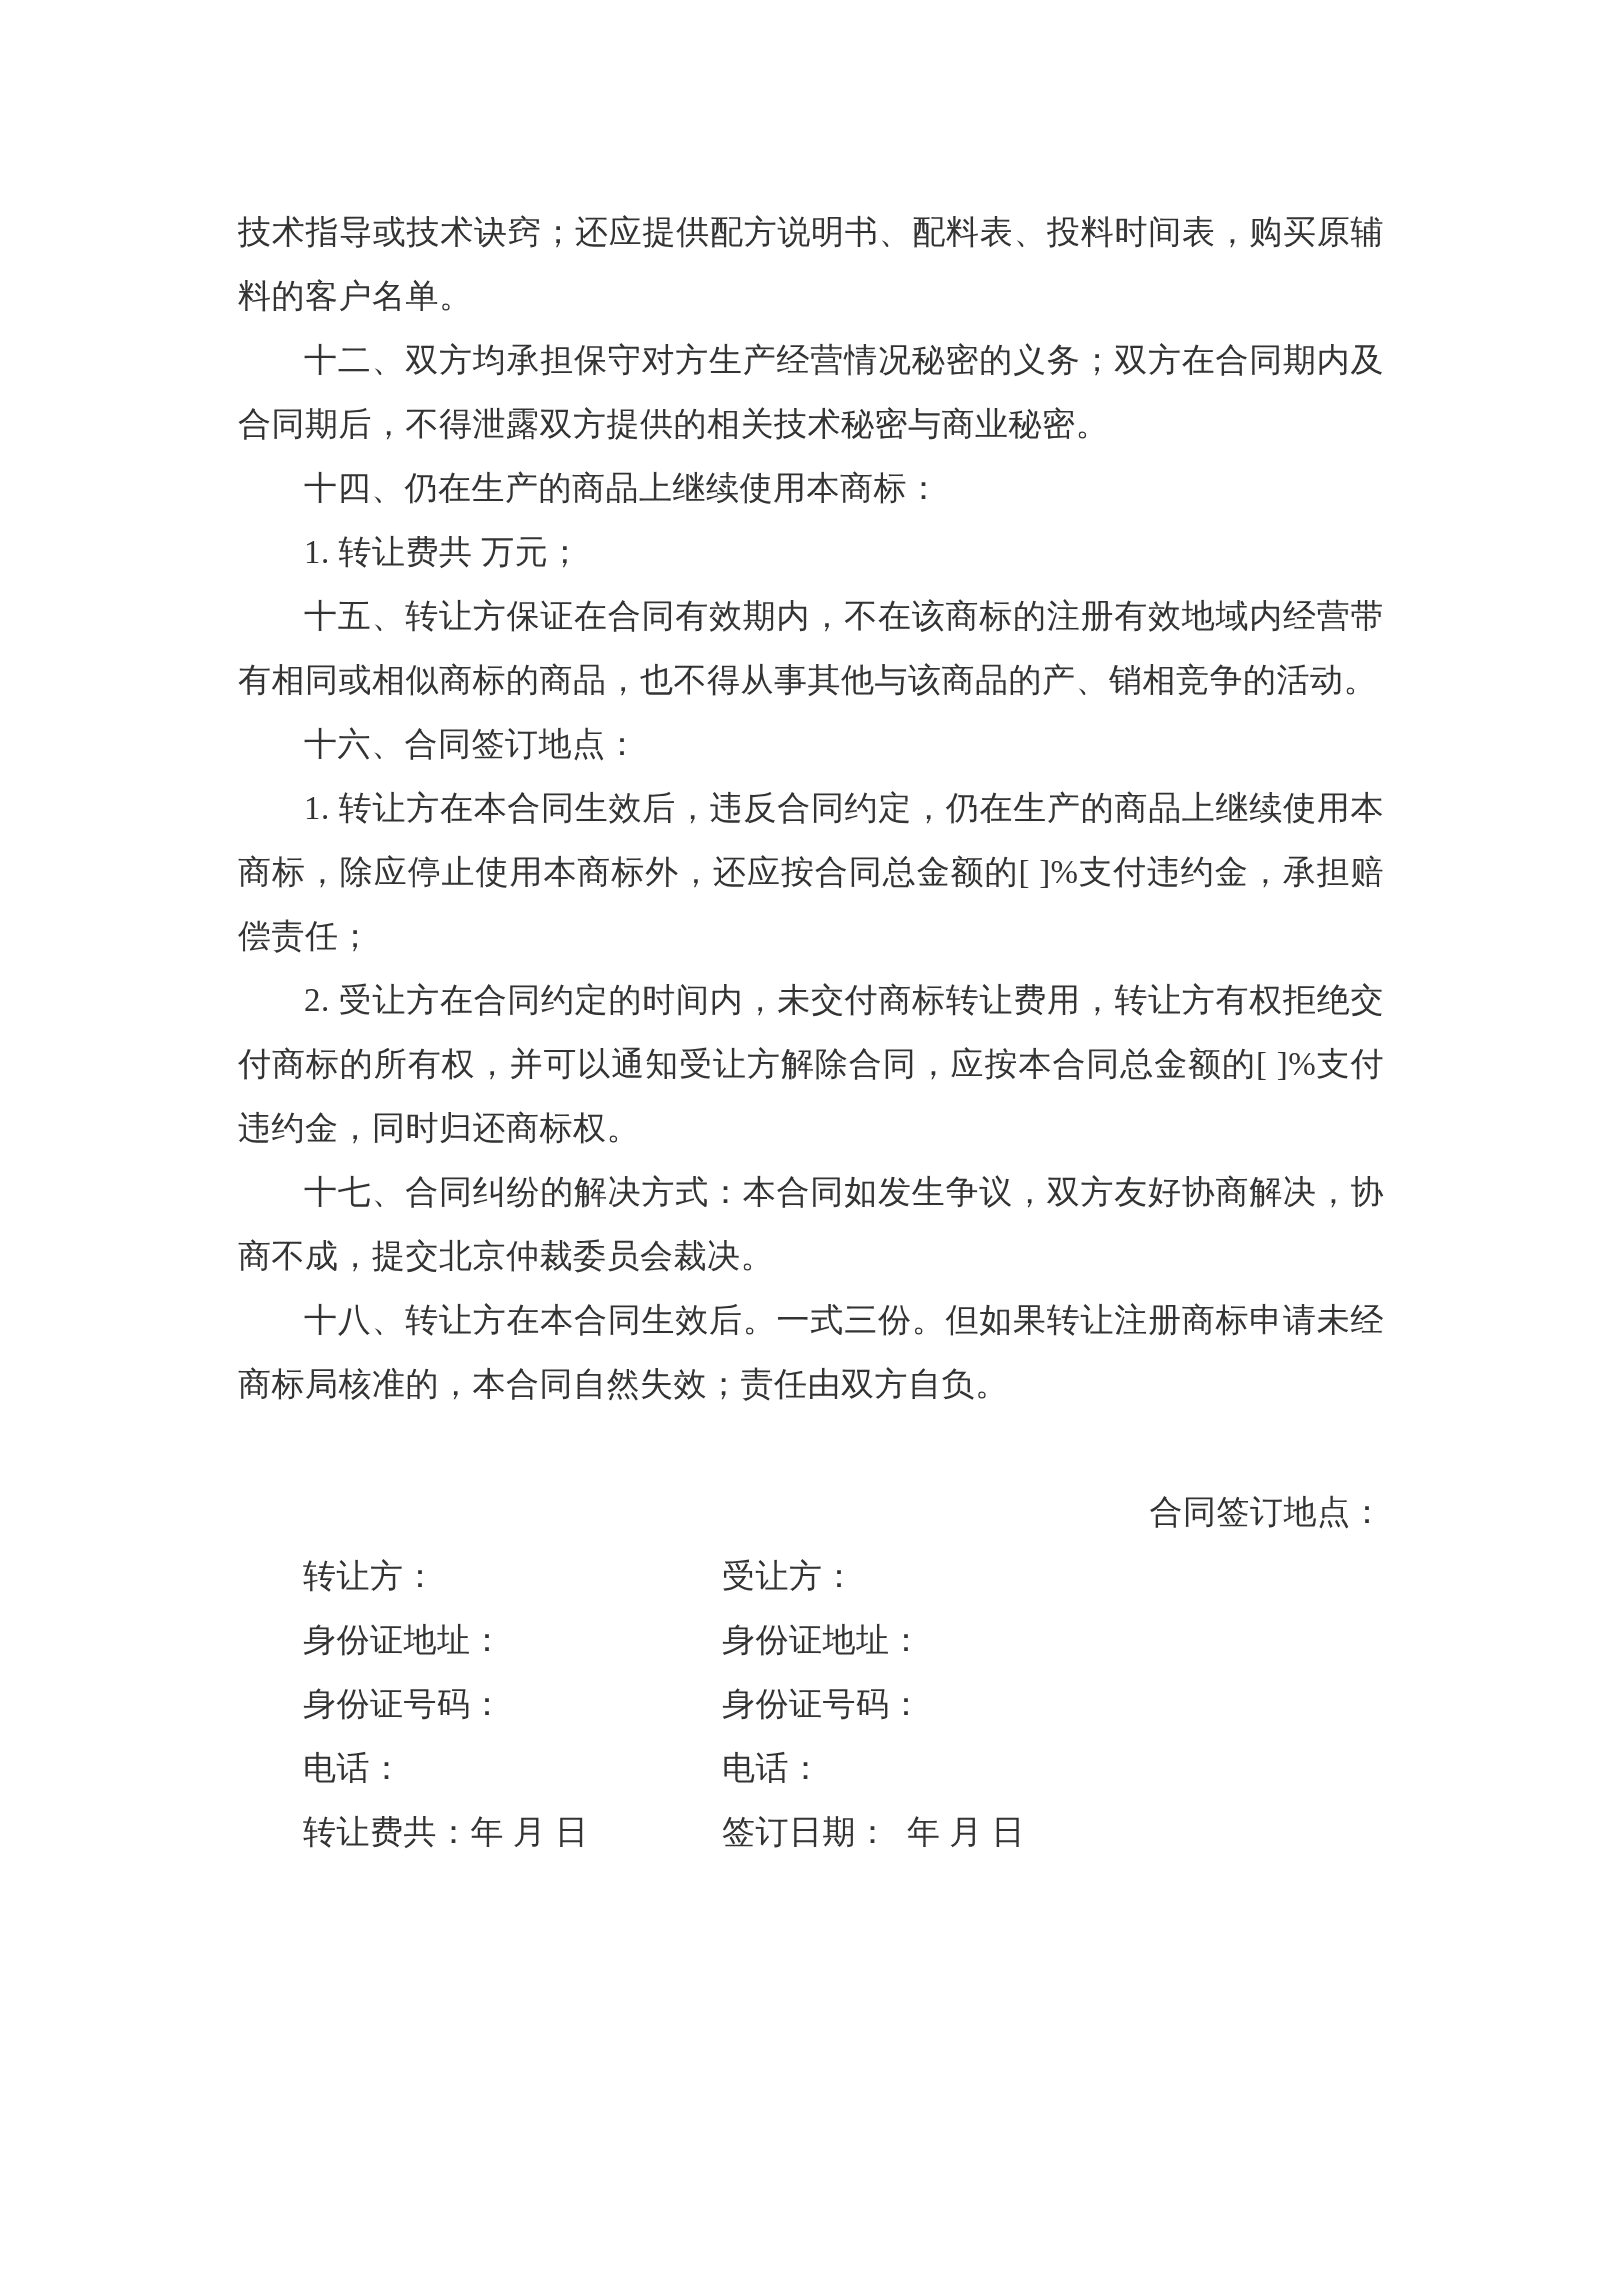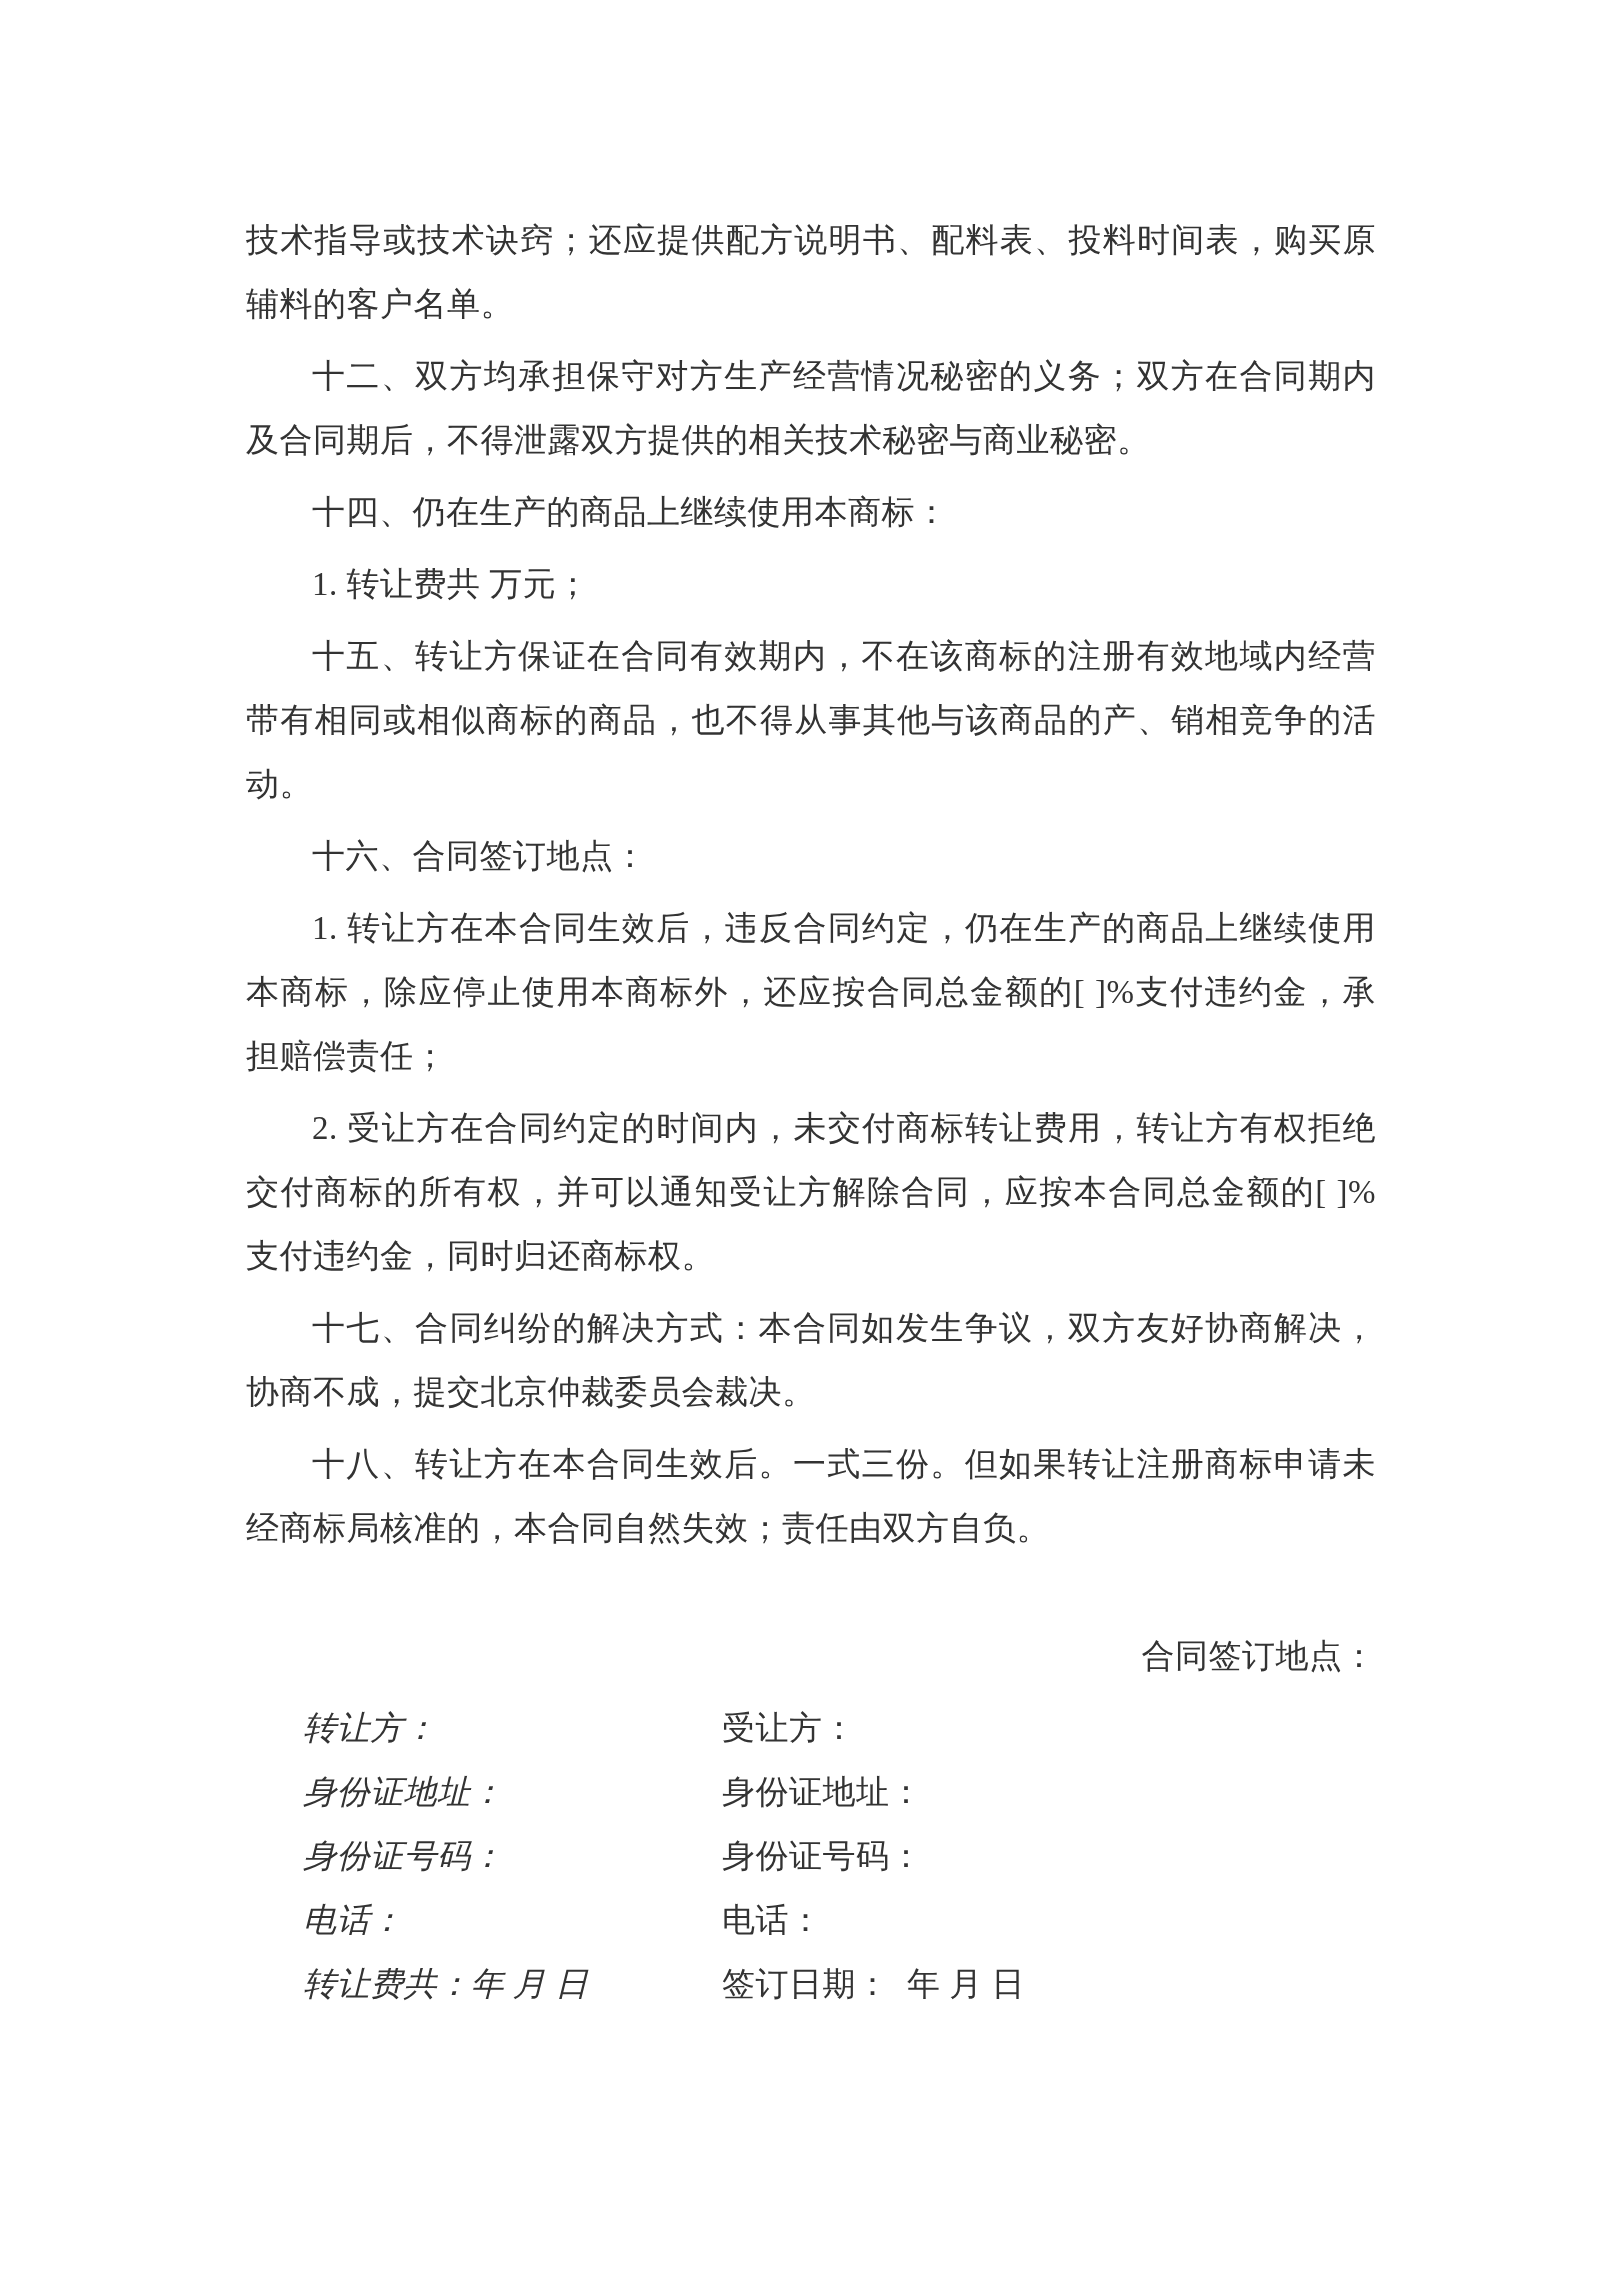--- a/index.html
+++ b/index.html
@@ -13,21 +13,21 @@
     position: relative;
     font-family: "Liberation Serif", "DejaVu Serif", serif;
     color: #333333;
   }
   .page {
     box-sizing: border-box;
     padding: 200px 239px 0 238px;
     width: 1623px;
   }
   .para {
-    margin: 8px;
+    margin: 0;
     font-size: 33px;
     line-height: 64px;
     text-align: justify;
     text-indent: 2em;
     letter-spacing: 0.5px;
   }
   .para.no-indent {
     text-indent: 0;
   }
   .sign-block {
@@ -40,21 +40,20 @@
     display: flex;
     padding-left: 65px;
     font-size: 33px;
     line-height: 64px;
     letter-spacing: 0.5px;
     white-space: pre-wrap;
   }
   .sign-row .col-left {
     width: 419px;
     flex: 0 0 419px;
-    font-style: italic;
   }
   .sign-row .col-right {
     flex: 1 1 auto;
   }
 </style>
 </head>
 <body>
 
 <div class="page">
   <p class="para no-indent">技术指导或技术诀窍；还应提供配方说明书、配料表、投料时间表，购买原辅料的客户名单。</p>

